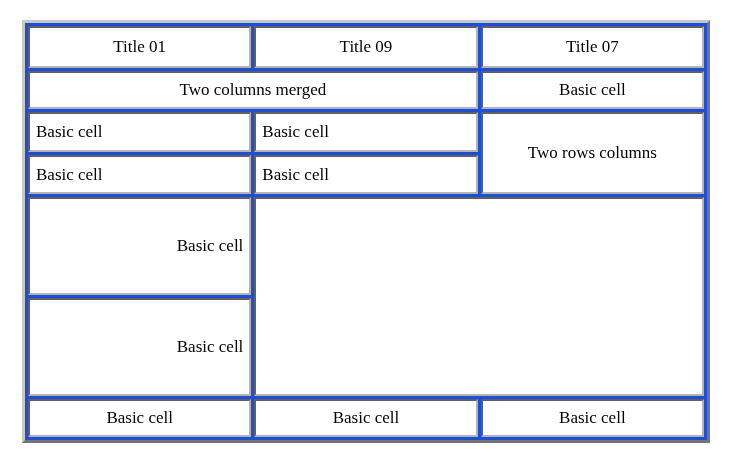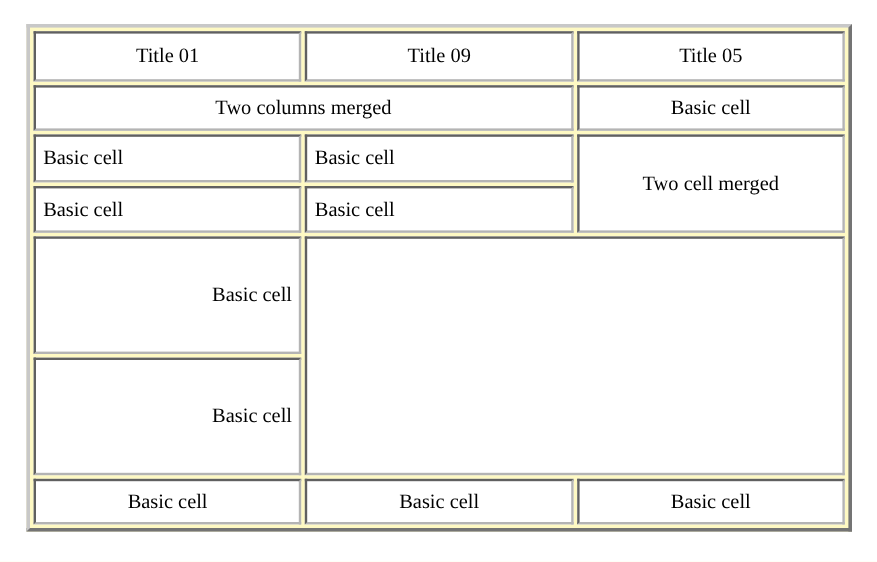--- a/index.html
+++ b/index.html
@@ -21,21 +21,21 @@
   }
 
   table.demo-table {
     position: absolute;
     left: 22px;
     top: 20px;
     width: 688px;
     border-collapse: separate;
     border-spacing: 3px;
     border: 3px outset #c8c8c8;
-    background: #fef9c3;
+    background: #1d4ed8;
     table-layout: fixed;
   }
 
   table.demo-table td,
   table.demo-table th {
     border: 2px inset #b4b4b4;
     background: #ffffff;
     font-weight: normal;
     font-size: 17px;
     color: #000000;
@@ -112,32 +112,32 @@
 <body>
 
 <div class="page">
 
   <table class="demo-table">
     <tbody>
 
       <tr>
         <th class="title-cell">Title 01</th>
         <th class="title-cell">Title 09</th>
-        <th class="title-cell">Title 05</th>
+        <th class="title-cell">Title 07</th>
       </tr>
 
       <tr>
         <td class="row-basic c-center" colspan="2">Two columns merged</td>
         <td class="row-basic c-center">Basic cell</td>
       </tr>
 
       <tr>
         <td class="row-basic c-left">Basic cell</td>
         <td class="row-basic c-left">Basic cell</td>
-        <td class="merged-rows c-center v-top" rowspan="2">Two cell merged</td>
+        <td class="merged-rows c-center v-top" rowspan="2">Two rows columns</td>
       </tr>
 
       <tr>
         <td class="row-basic c-left">Basic cell</td>
         <td class="row-basic c-left">Basic cell</td>
       </tr>
 
       <tr>
         <td class="tall-cell">Basic cell</td>
         <td class="list-cell" colspan="2" rowspan="2">

